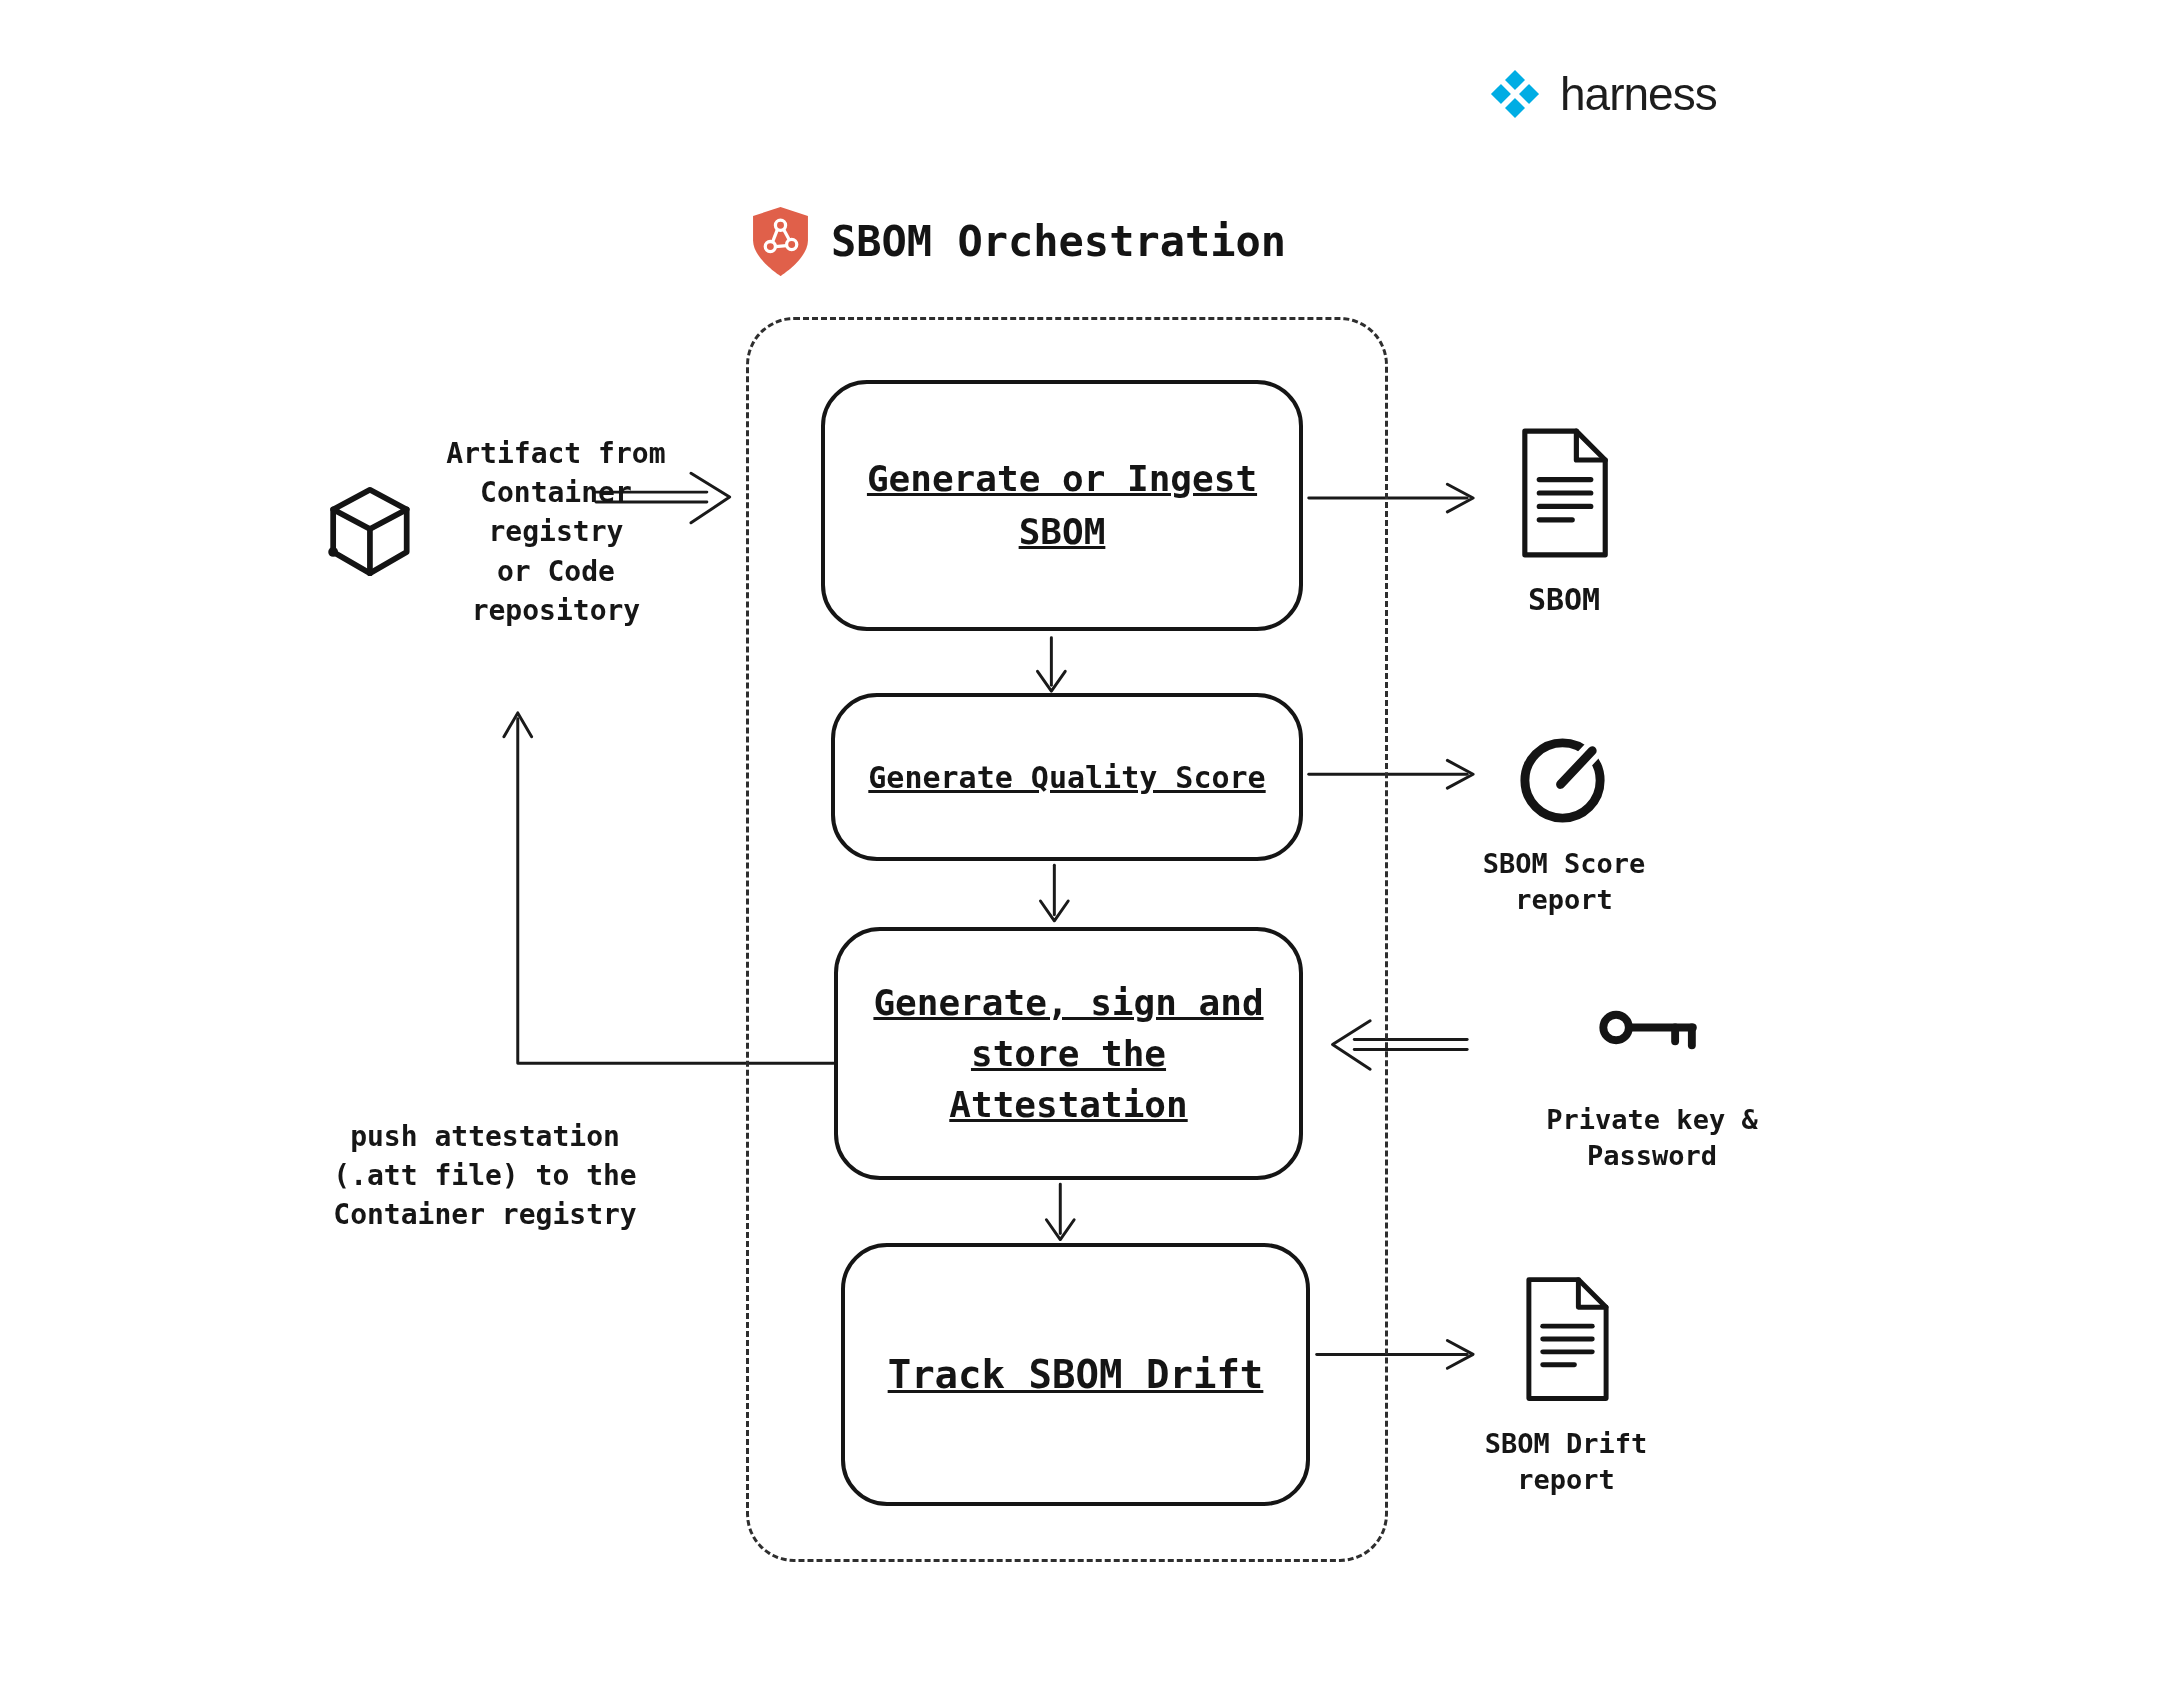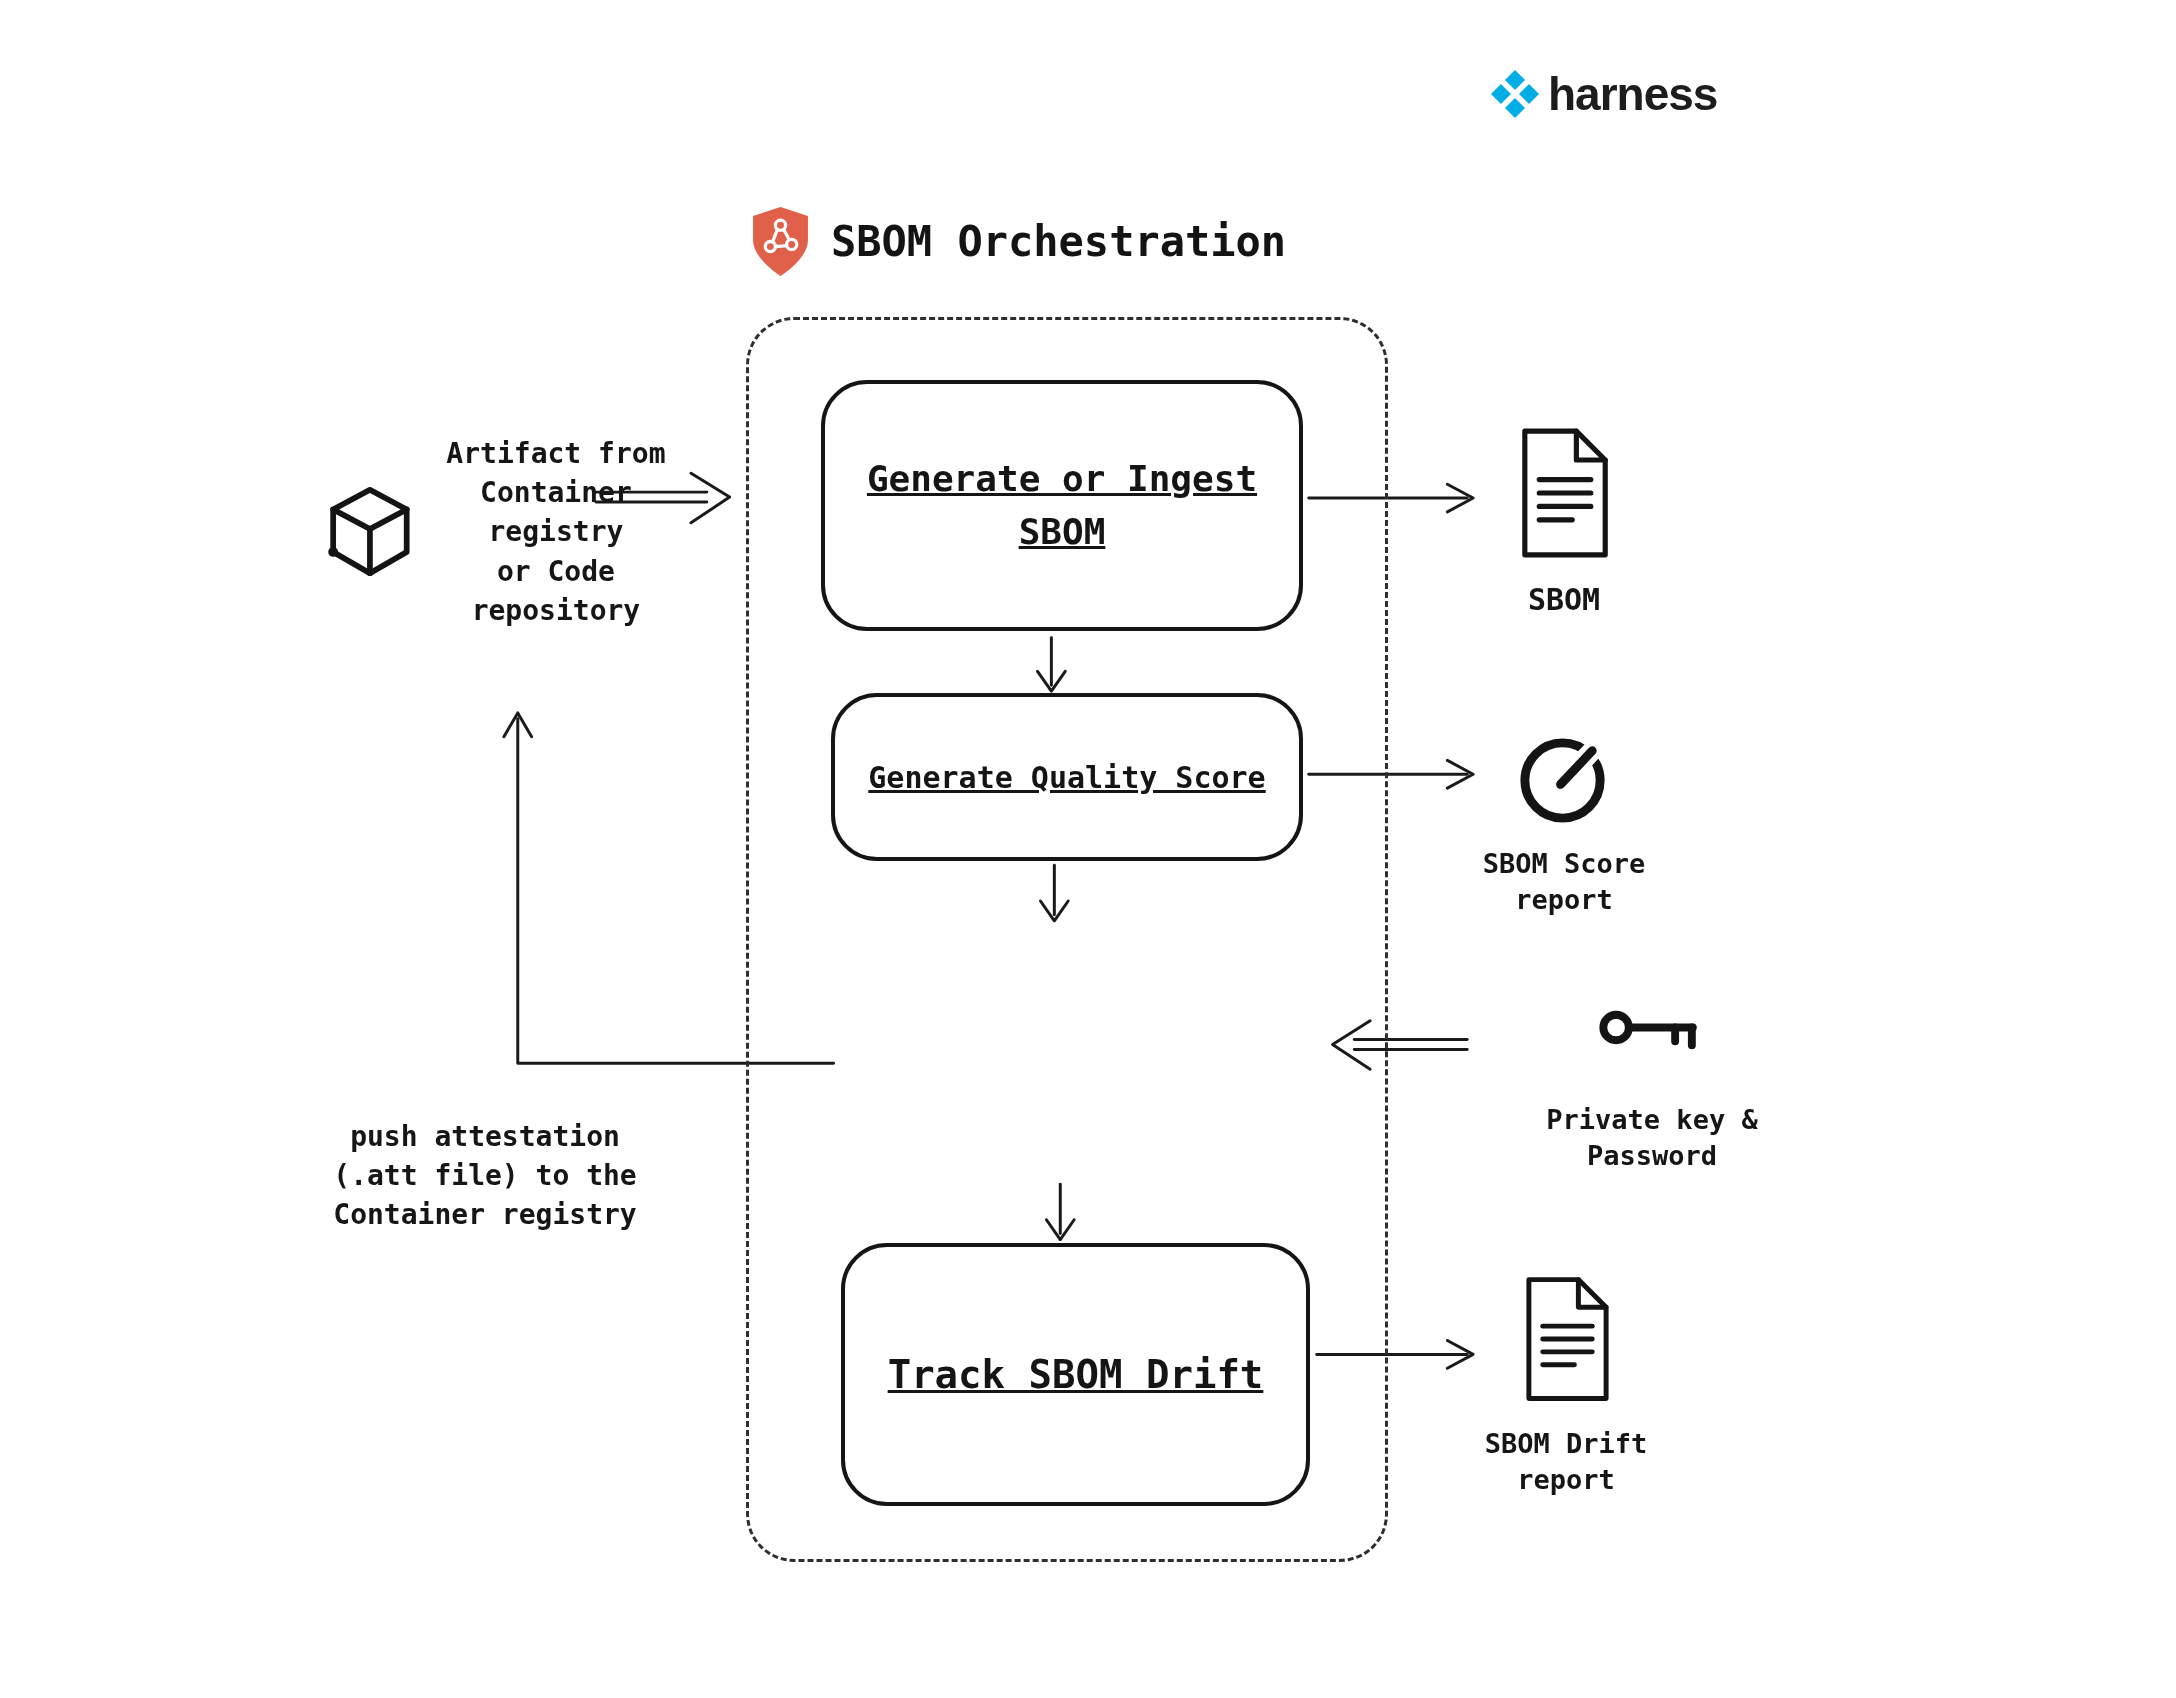--- a/index.html
+++ b/index.html
@@ -4,22 +4,22 @@
 <style>
   * { margin:0; padding:0; box-sizing:border-box; }
   html,body { background:#ffffff; }
   .canvas {
     position:relative; width:2176px; height:1699px; background:#ffffff;
     font-family:"DejaVu Sans Mono","Liberation Mono",monospace; color:#161616; overflow:hidden;
   }
   .arrows { position:absolute; left:0; top:0; width:2176px; height:1699px; pointer-events:none; }
 
   .brand {
-    position:absolute; left:1490px; top:67px; display:flex; align-items:center; gap:8px;
-    font-family:"Liberation Sans","DejaVu Sans",sans-serif; font-weight:700; font-size:46px;
+    position:absolute; left:1490px; top:67px; display:flex; align-items:center; gap:20px;
+    font-family:"Liberation Sans","DejaVu Sans",sans-serif; font-weight:400; font-size:46px;
     color:#1d1d1d; letter-spacing:-1px;
   }
 
   .title { position:absolute; left:750px; top:204px; display:flex; align-items:center; gap:20px; }
   .title-text { font-size:42px; font-weight:700; color:#141414; }
 
   .boundary {
     position:absolute; left:746px; top:317px; width:642px; height:1245px;
     border:3px dashed #2e2e2e; border-radius:48px; background:transparent;
   }
@@ -127,20 +127,25 @@
 
   <div class="boundary"></div>
 
   <div class="box box1">
     <span>Generate or Ingest
 SBOM</span>
   </div>
   <div class="box box2">
     <span>Generate Quality Score</span>
   </div>
+  <div class="box box3">
+    <span>Generate, sign and
+store the
+Attestation</span>
+  </div>
   <div class="box box4">
     <span>Track SBOM Drift</span>
   </div>
 
   <div class="artifact">
     <svg width="109" height="117" viewBox="0 0 110 118">
       <g stroke="#141414" stroke-width="7" fill="none" stroke-linejoin="round" stroke-linecap="round">
         <path d="M55 8 L100 32 L55 56 L10 32 Z"></path>
         <path d="M10 32 V84 L55 110 L100 84 V32"></path>
         <path d="M55 56 V110"></path>

